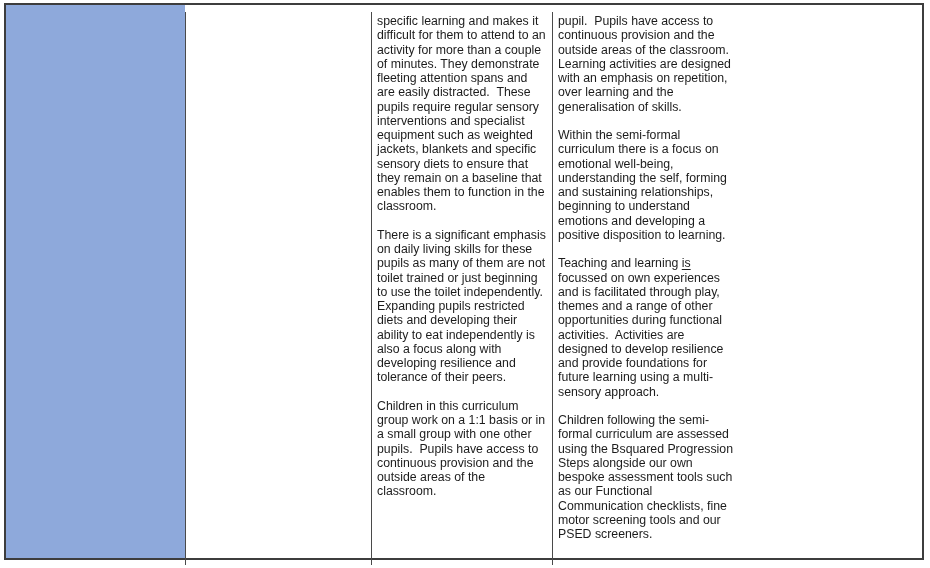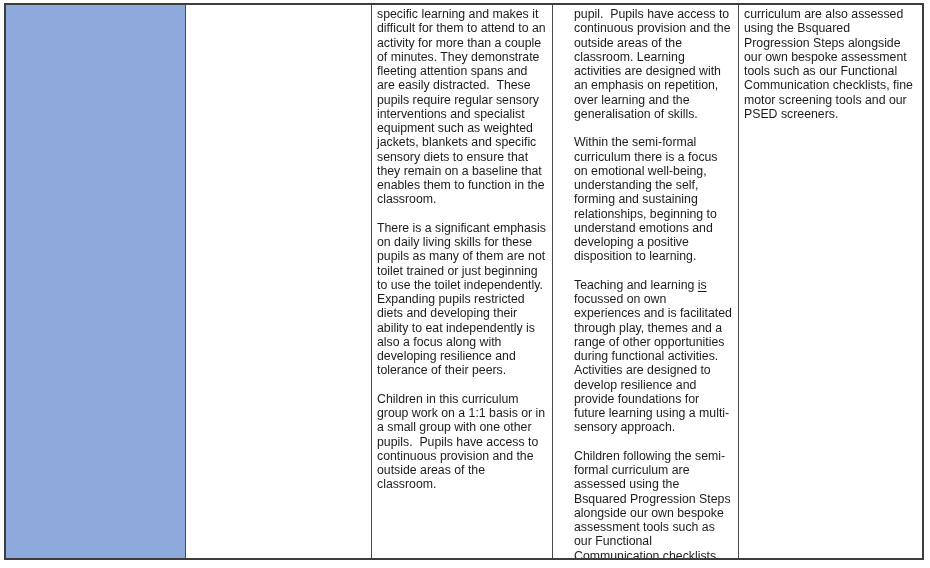--- a/index.html
+++ b/index.html
@@ -22,25 +22,25 @@
     border: 2px solid #3d3d3d;
     display: flex;
     flex-direction: row;
     background: #ffffff;
   }
   .cell {
     height: 100%;
     overflow: hidden;
     flex: 0 0 auto;
   }
-  .cell + .cell { border-left: 1px solid #4a4a4a; }
+  .cell + .cell { border-left: 1px solid #4a4a4a; margin-top: 7px; }
   .cell-1 { width: 179px; }
   .cell-2 { width: 186px; }
   .cell-3 { width: 181px; }
-  .cell-4 { width: 186px; padding-left: 16px; }
+  .cell-4 { width: 186px; }
   .cell-5 { flex: 1 1 auto; }
   .cell-text {
     padding: 2px 5px 2px 5px;
     font-size: 12.3px;
     line-height: 14.25px;
     white-space: pre-wrap;
     word-wrap: break-word;
   }
   .grammar-underline {
     text-decoration-line: underline;
@@ -71,18 +71,15 @@
     <div class="cell cell-4">
       <div class="cell-text"><span>pupil.  Pupils have access to continuous provision and the outside areas of the classroom. Learning activities are designed with an emphasis on repetition, over learning and the generalisation of skills.
 
 Within the semi-formal curriculum there is a focus on emotional well-being, understanding the self, forming and sustaining relationships, beginning to understand emotions and developing a positive disposition to learning.
 
 Teaching and learning </span><span class="grammar-underline" style="text-decoration-color: rgb(60, 108, 196); text-decoration: underline;">is</span><span> focussed on own experiences and is facilitated through play, themes and a range of other opportunities during functional activities.  Activities are designed to develop resilience and provide foundations for future learning using a multi-sensory approach.
 
 Children following the semi-formal curriculum are assessed using the Bsquared Progression Steps alongside our own bespoke assessment tools such as our Functional Communication checklists, fine motor screening tools and our PSED screeners.</span></div>
     </div>
 
-    <div class="cell cell-5">
-      <div class="cell-text">curriculum are also assessed using the Bsquared Progression Steps alongside our own bespoke assessment tools such as our Functional Communication checklists, fine motor screening tools and our PSED screeners.</div>
-    </div>
 
   </div>
 </div>
 
 </body></html>

